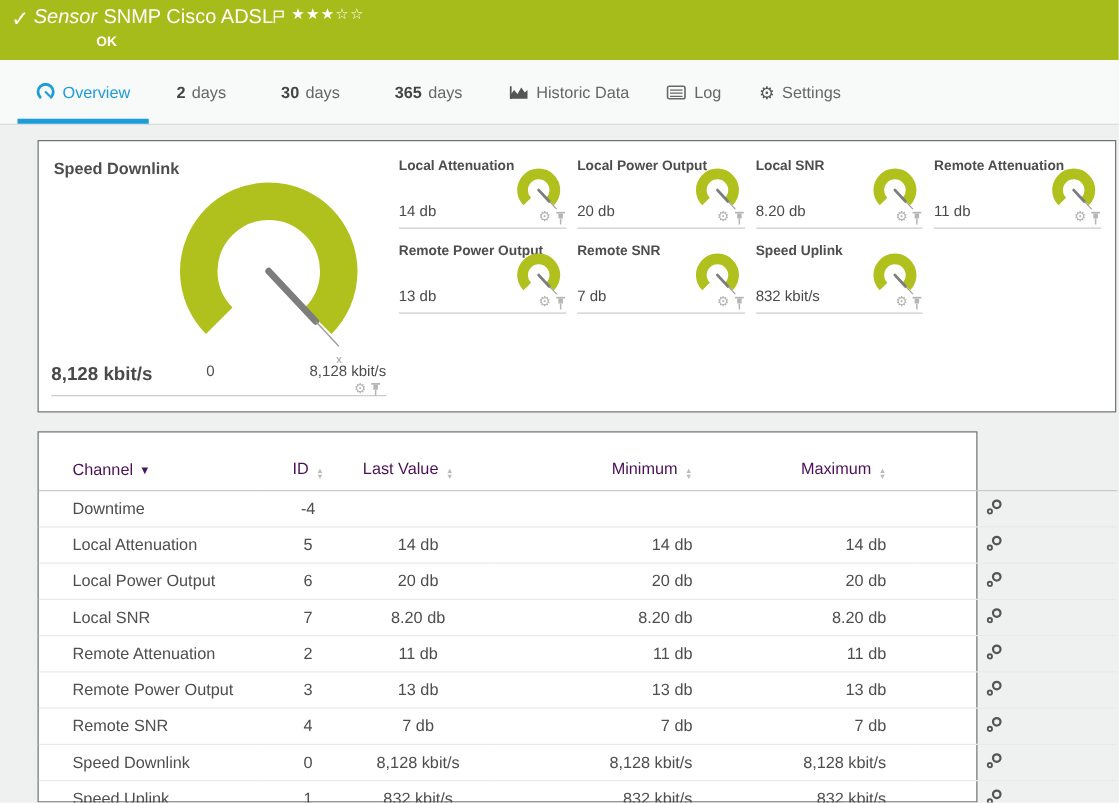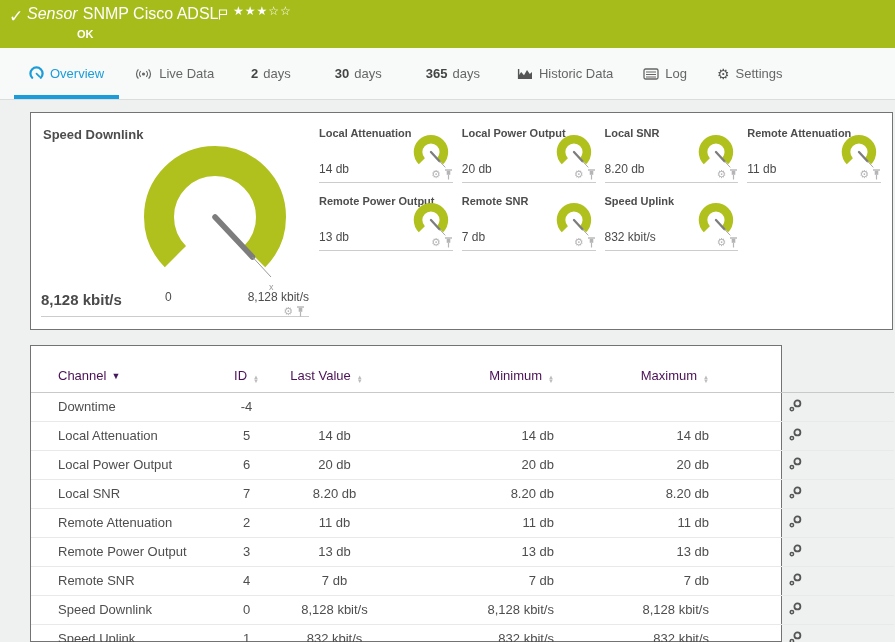--- a/index.html
+++ b/index.html
@@ -88,30 +88,20 @@
     <div class="sb-status">OK</div>
   </div>
 
   <div class="tabstrip">
     <div class="tab active">
       <svg width="15" height="15" viewBox="0 0 16 16">
           <path d="M3.4 12.6 A6.5 6.5 0 1 1 12.6 12.6" fill="none" stroke="#1b9dd9" stroke-width="2.4" stroke-linecap="round"></path>
           <line x1="8" y1="8.2" x2="11.2" y2="11.4" stroke="#1b9dd9" stroke-width="1.8" stroke-linecap="round"></line>
         </svg>
       <span>Overview</span>
-    </div>
-    <div class="tab">
-      <svg width="19" height="12" viewBox="0 0 19 12">
-          <circle cx="9.5" cy="6" r="1.6" fill="#666"></circle>
-          <path d="M12.3 3.2 A4 4 0 0 1 12.3 8.8" fill="none" stroke="#666" stroke-width="1.2"></path>
-          <path d="M14.6 1.3 A6.8 6.8 0 0 1 14.6 10.7" fill="none" stroke="#666" stroke-width="1.2"></path>
-          <path d="M6.7 3.2 A4 4 0 0 0 6.7 8.8" fill="none" stroke="#666" stroke-width="1.2"></path>
-          <path d="M4.4 1.3 A6.8 6.8 0 0 0 4.4 10.7" fill="none" stroke="#666" stroke-width="1.2"></path>
-        </svg>
-      <span>Live Data</span>
     </div>
     <div class="tab days">
       <span class="num">2</span>
       <span>days</span>
     </div>
     <div class="tab days">
       <span class="num">30</span>
       <span>days</span>
     </div>
     <div class="tab days">

